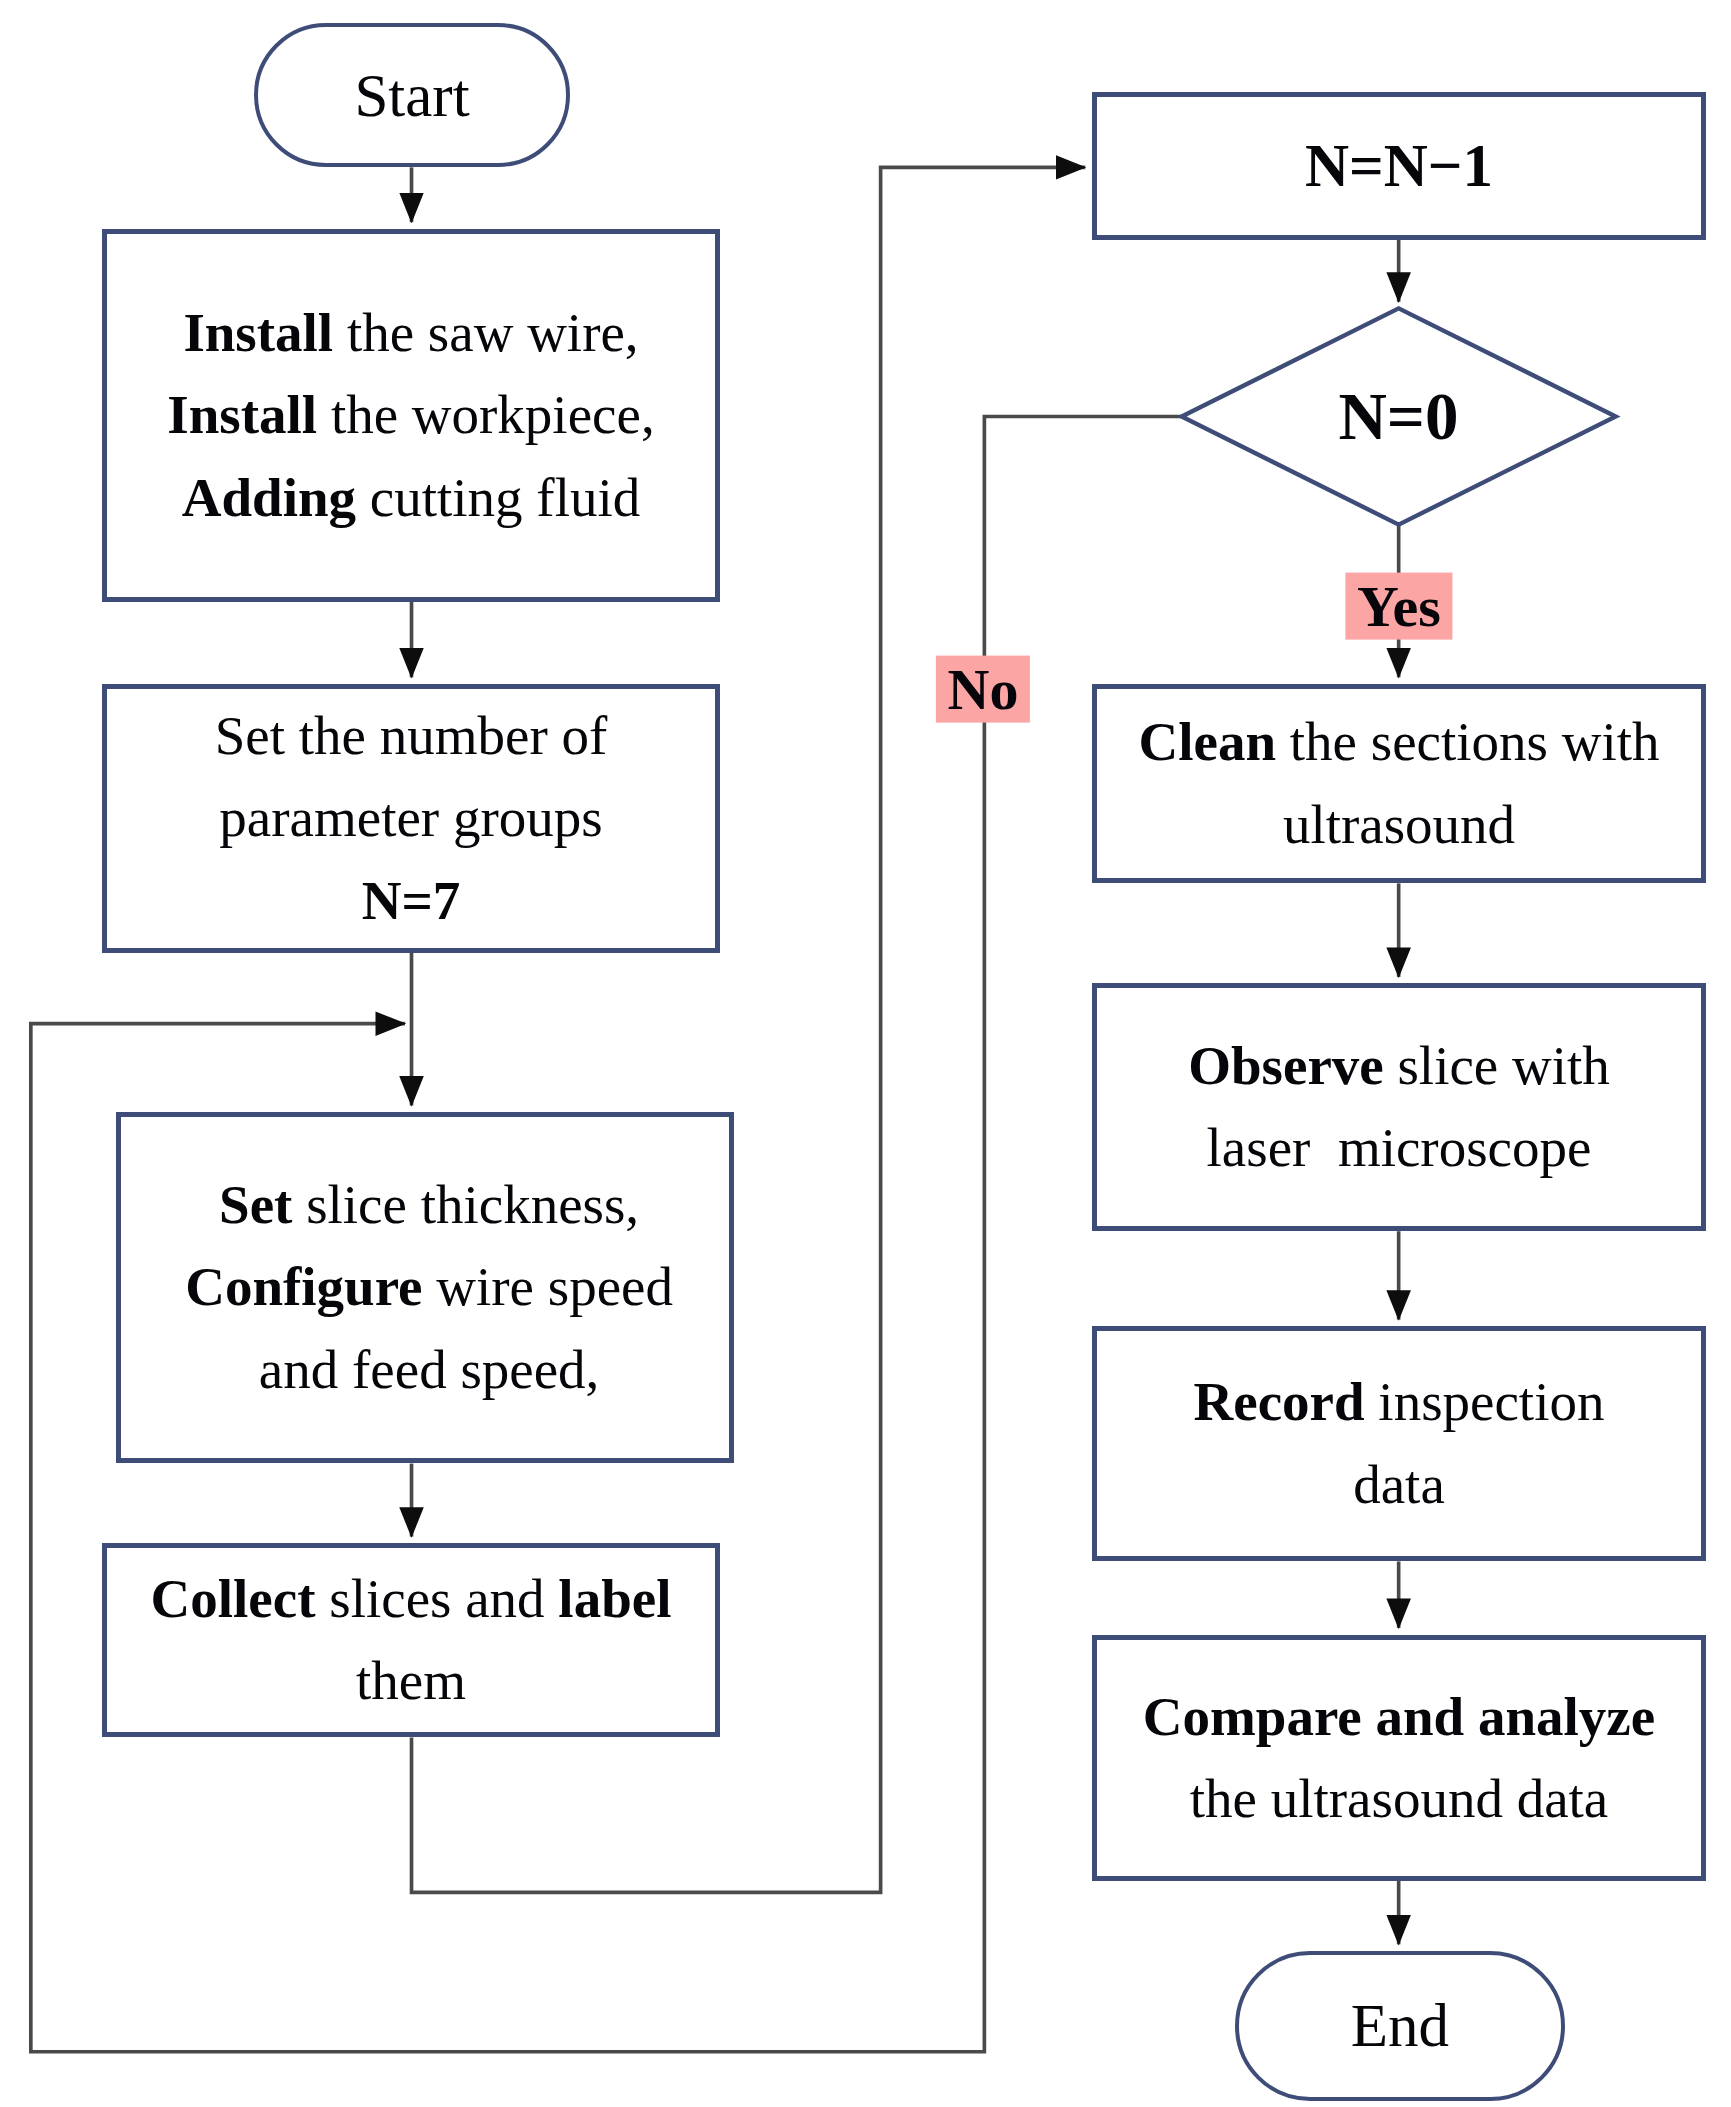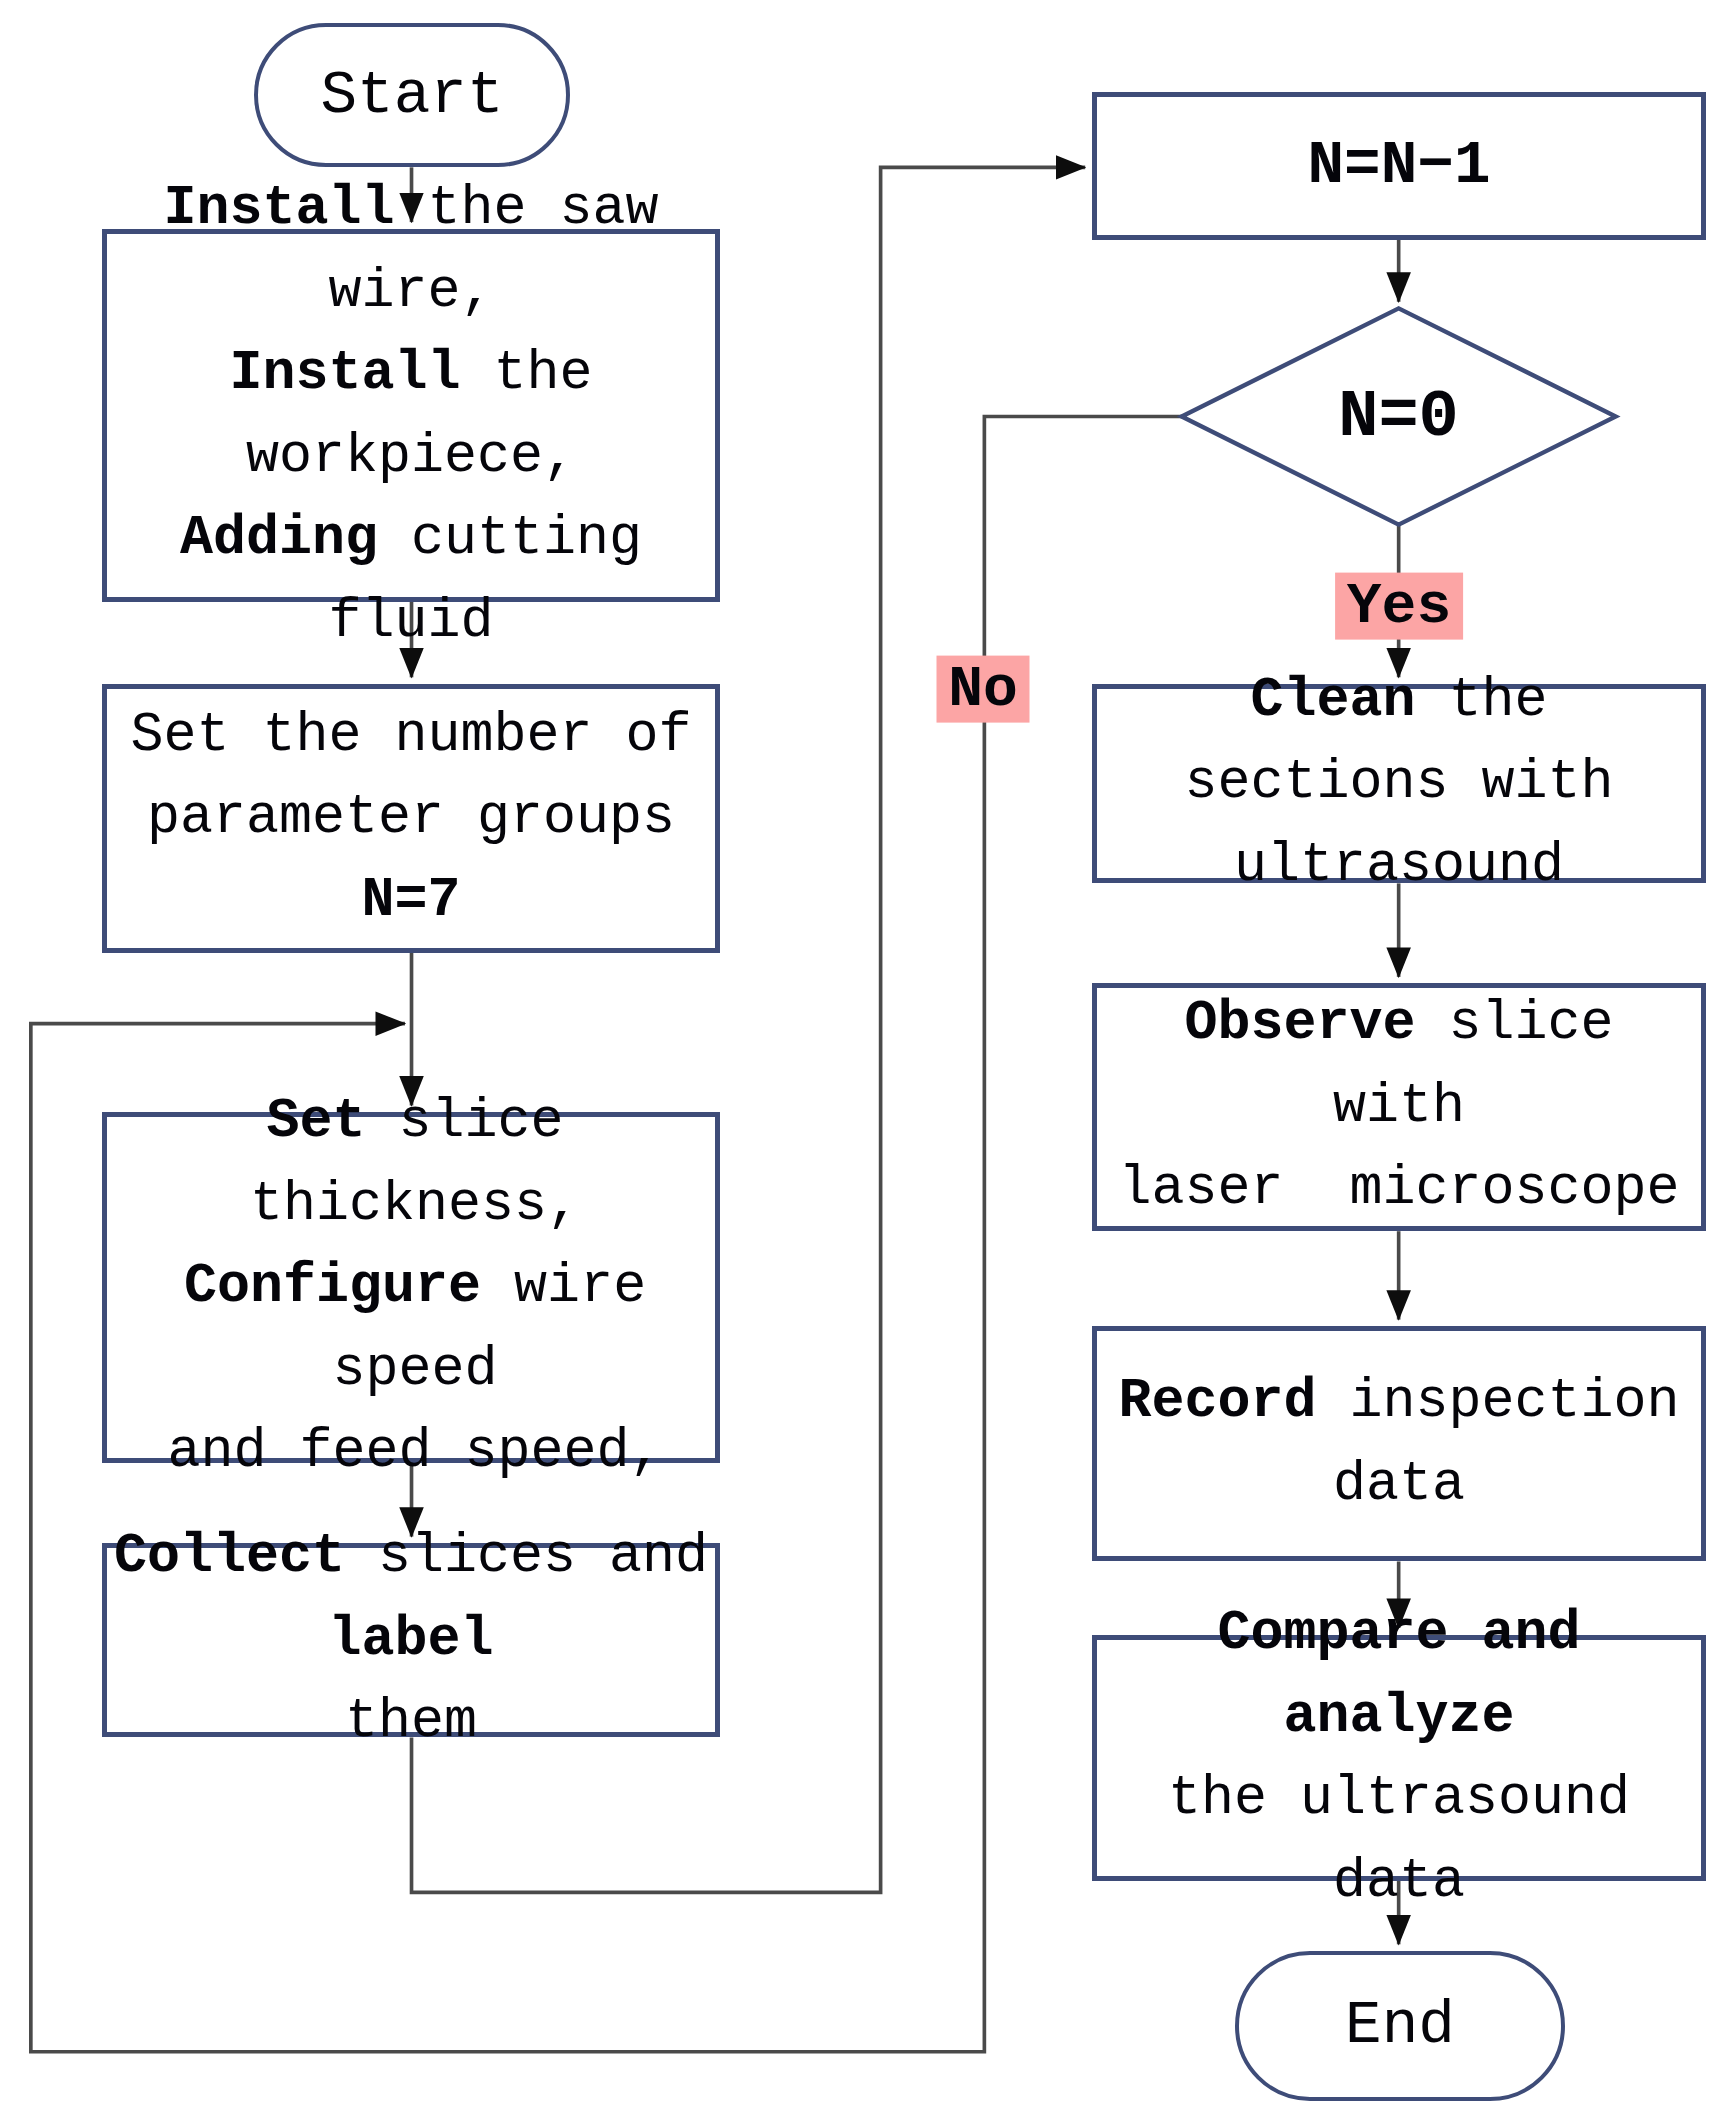--- a/index.html
+++ b/index.html
@@ -1,21 +1,21 @@
 <!DOCTYPE html>
 <html style="font-size:11.7px"><head>
 <meta charset="utf-8">
 <style>
   html, body { margin: 0; padding: 0; background: #ffffff; }
   #canvas {
     position: relative;
     width: 1732px;
     height: 2108px;
     background: #ffffff;
-    font-family: Liberation Mono, monospace;
+    font-family: Liberation Serif, serif;
     color: #05050a;
     overflow: hidden;
   }
   #edges {
     position: absolute;
     left: 0; top: 0;
     width: 1732px; height: 2108px;
   }
   .edge {
     fill: none;
@@ -60,21 +60,21 @@
     font-weight: bold;
     font-size: 58px;
     padding: 1.5px 11.7px;
     line-height: 1.1;
     text-align: right;
   }
   
   #n-start    { left: 254px;  top: 23.4px;   width: 316px; height: 144px; }
   #n-install  { left: 102px;  top: 229px;  width: 618px; height: 373px; }
   #n-setnum   { left: 102px;  top: 684px;  width: 618px; height: 269px; }
-  #n-setslice { left: 102px;  top: 1112px; width: 618px; height: 351px; padding-left: 14px; }
+  #n-setslice { left: 116px;  top: 1112px; width: 618px; height: 351px; padding-left: 14px; }
   #n-collect  { left: 102px;  top: 1543px; width: 618px; height: 194px; }
   #n-nn1      { left: 1092px; top: 92px;  width: 614px; height: 148px; }
   #n-clean    { left: 1092px; top: 684px;  width: 614px; height: 199px; }
   #n-observe  { left: 1092px; top: 983px; width: 614px; height: 248px; }
   #n-record   { left: 1092px; top: 1326px; width: 614px; height: 235px; }
   #n-compare  { left: 1092px; top: 1635px; width: 614px; height: 246px; }
   #n-end      { left: 1235px; top: 1951px; width: 330px; height: 150px; }
   #lbl-yes    { left: 1399px; top: 606px; }
   #lbl-no     { left: 983px; top: 689px; }
 </style>

